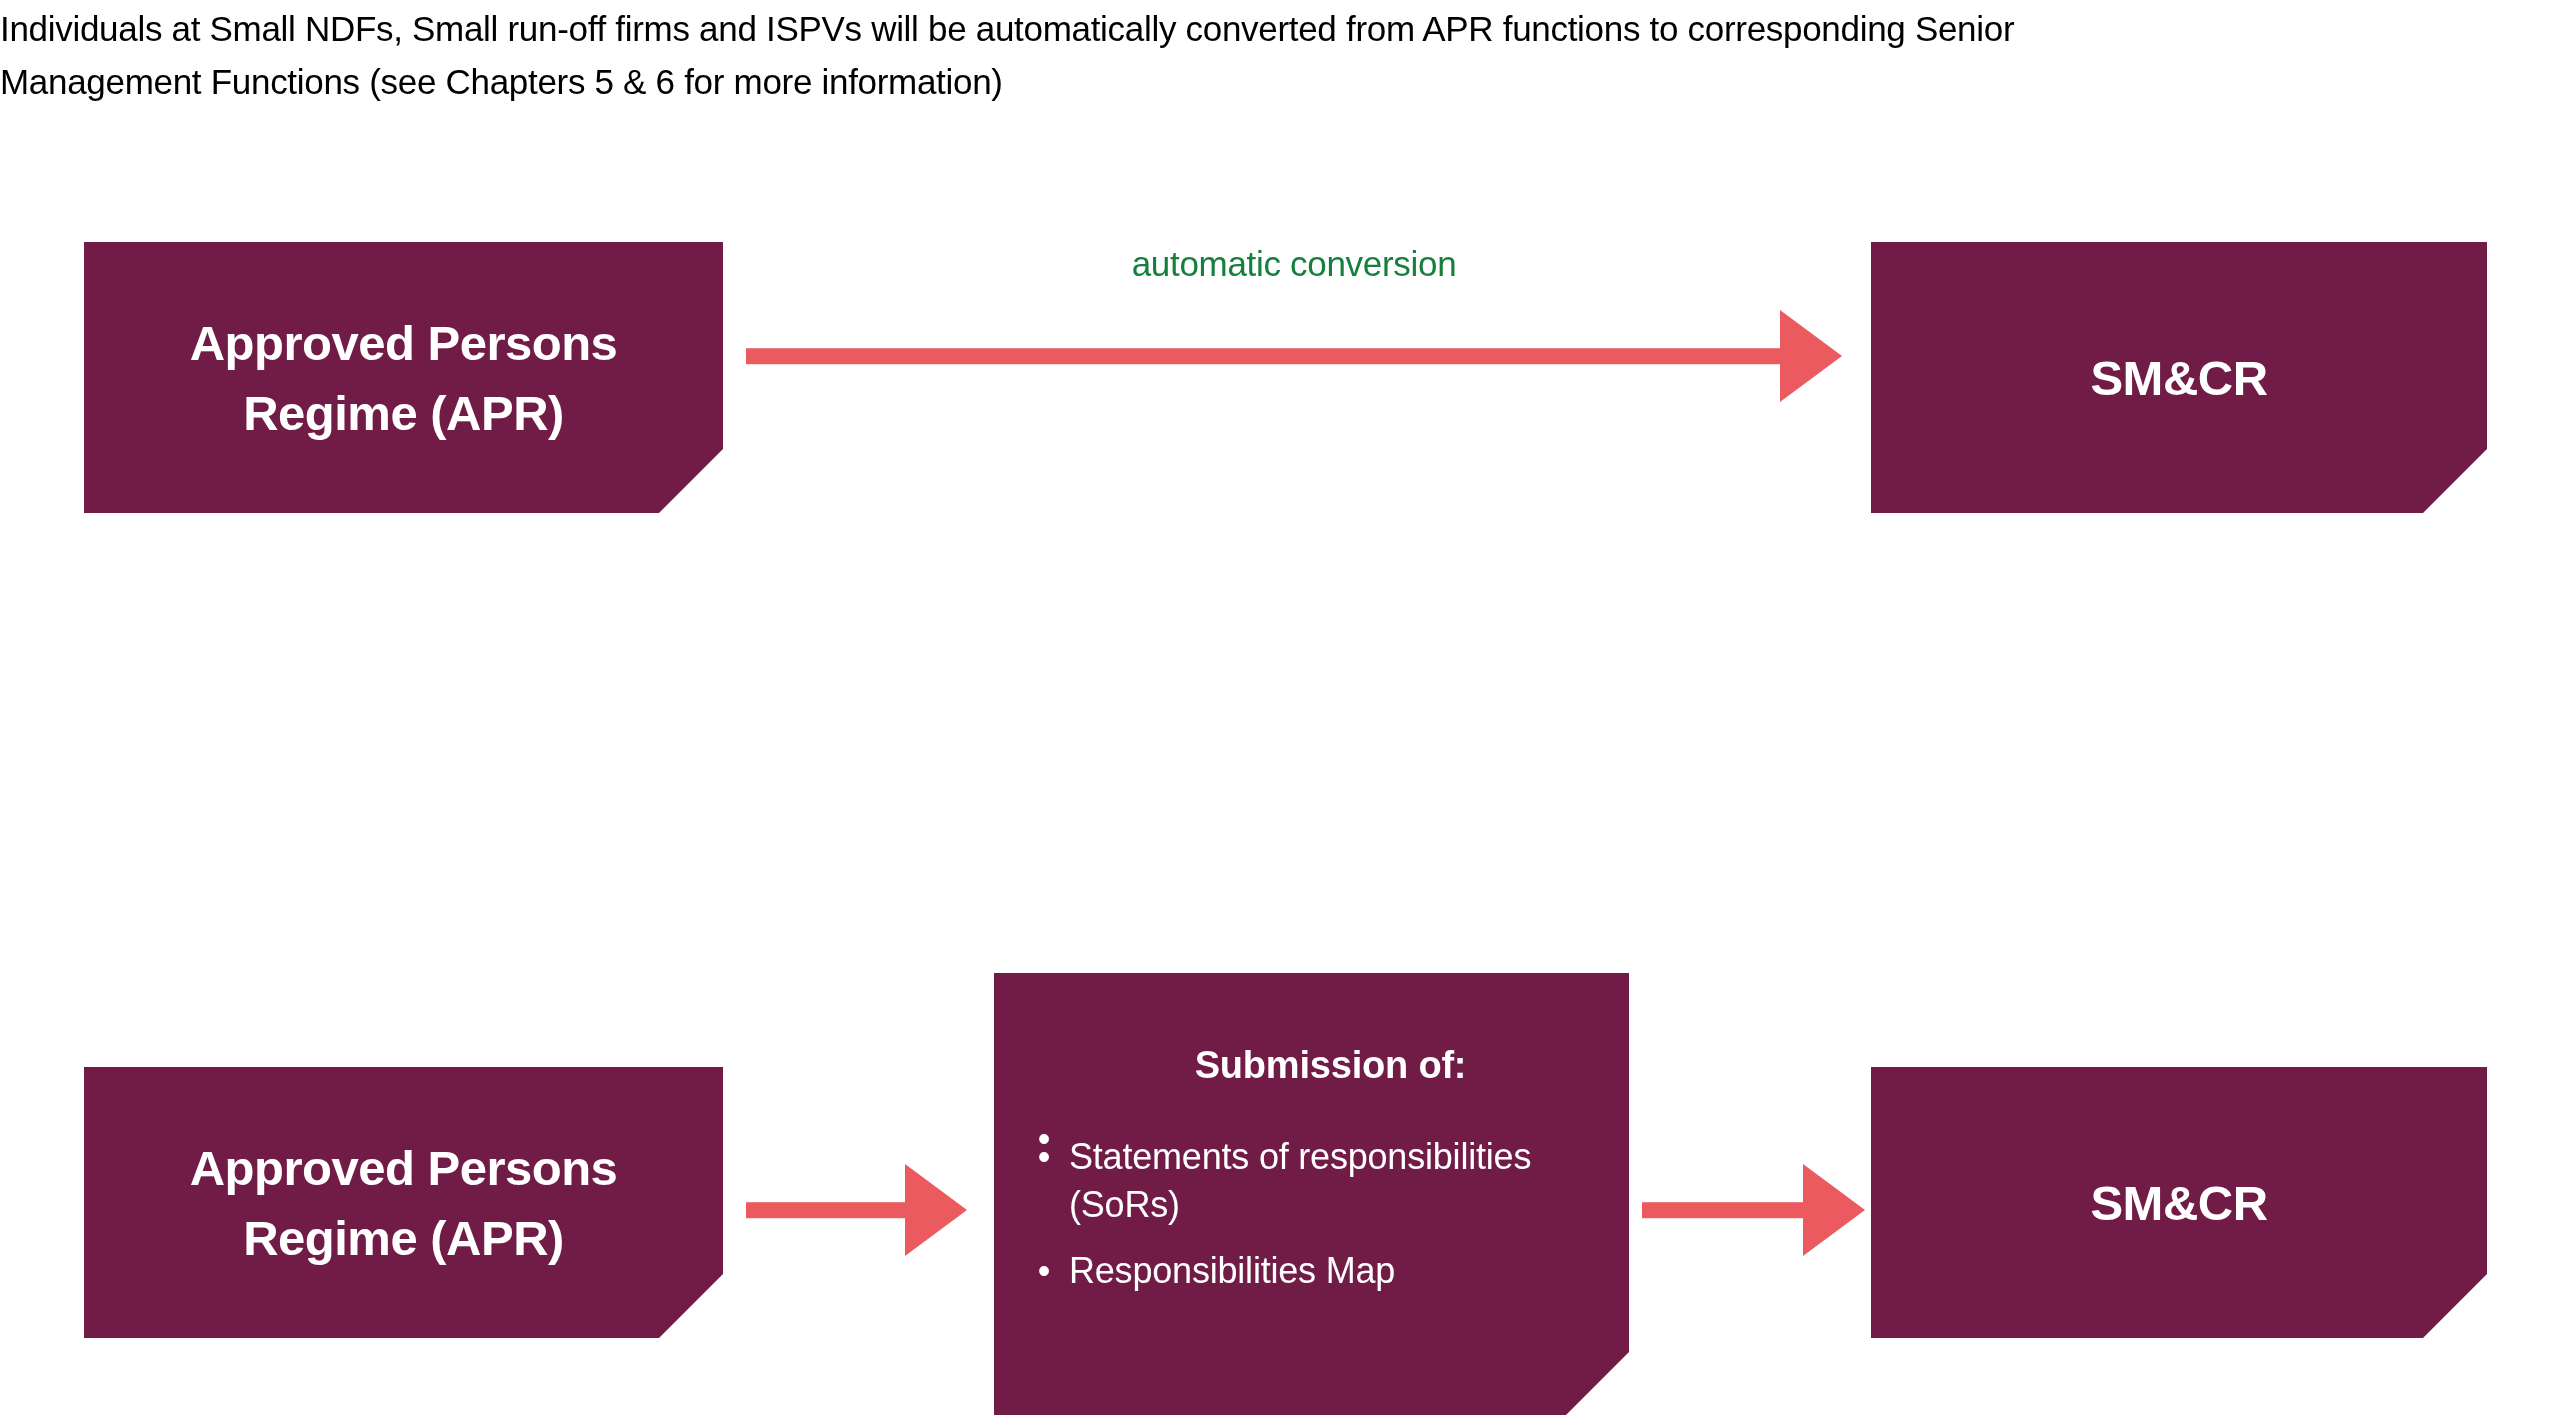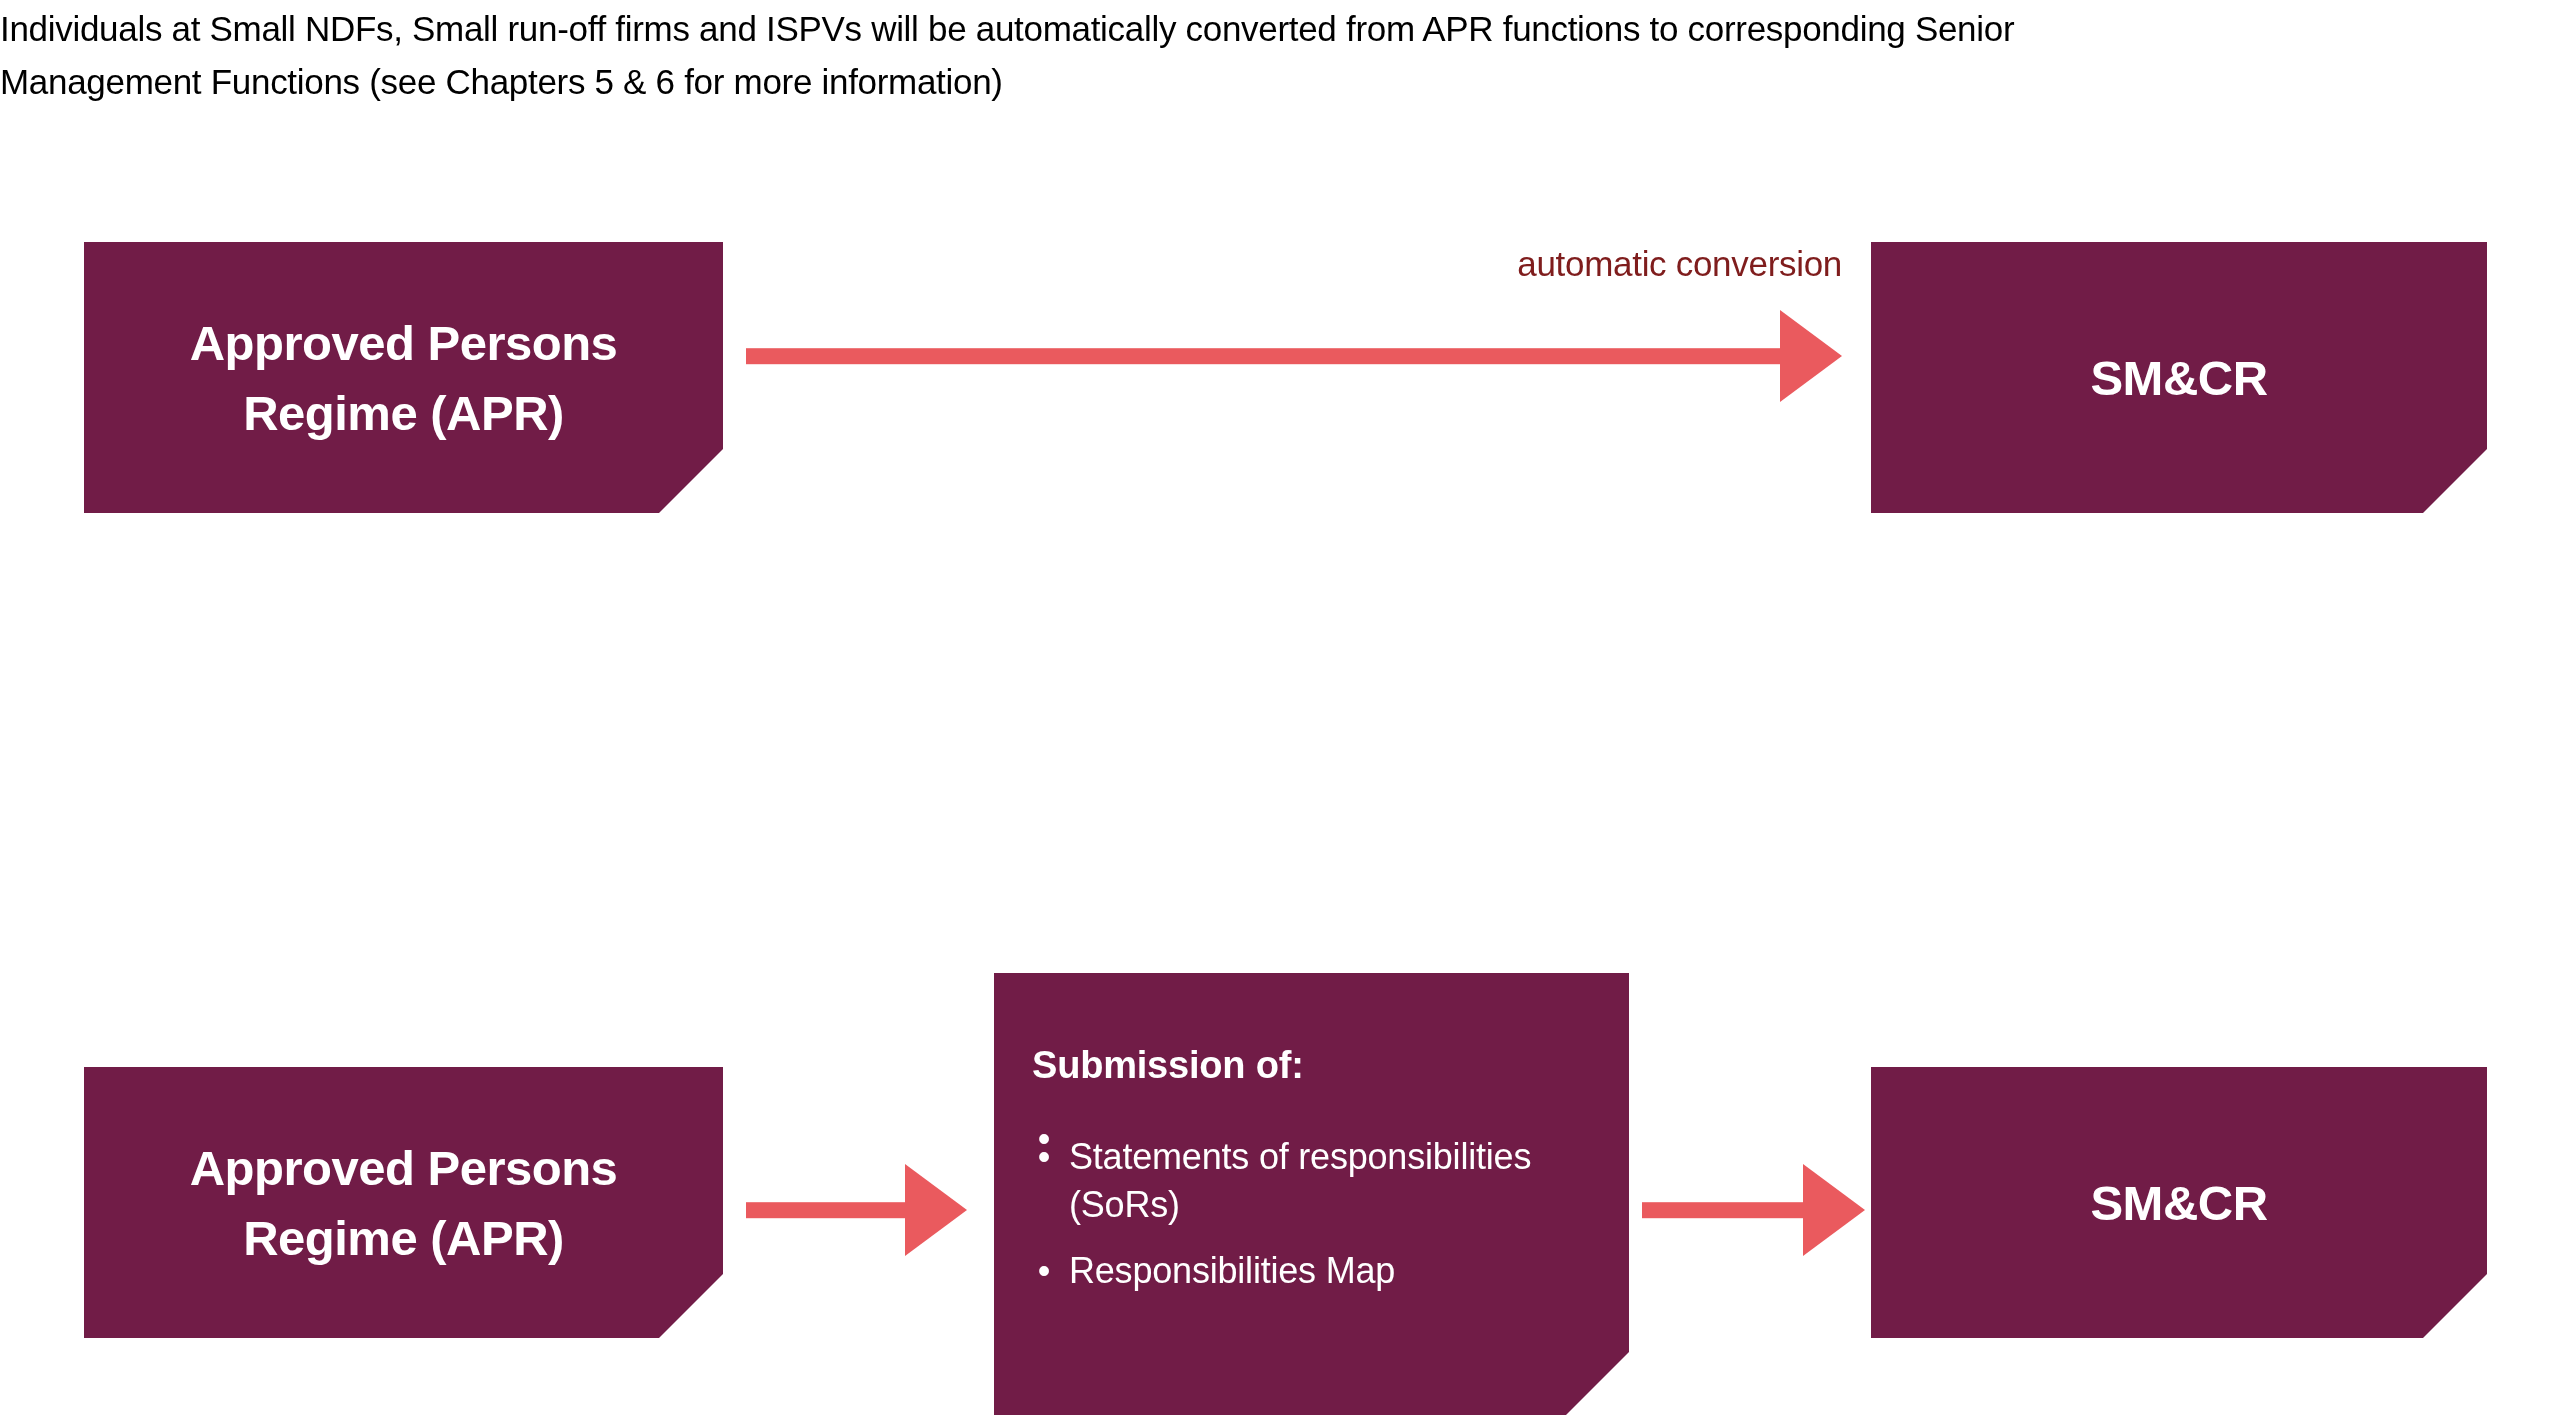--- a/index.html
+++ b/index.html
@@ -53,21 +53,21 @@
     line-height: 70px;
     letter-spacing: -0.5px;
   }
 
   
   #box-apr-top   { left: 84px;  top: 242px;  width: 639px;  height: 271px; }
   #box-smcr-top  { left: 1871px; top: 242px; width: 616px;  height: 271px; }
   #box-apr-bot   { left: 84px;  top: 1067px; width: 639px;  height: 271px; }
   #box-smcr-bot  { left: 1871px; top: 1067px; width: 616px; height: 271px; }
   #box-submission{ left: 994px; top: 973px; width: 635px; height: 443px;
-                   align-items: flex-start; justify-content: flex-start; }
+                   align-items: center; justify-content: flex-start; }
 
   
   .sub-head {
     color: #ffffff;
     font-size: 38px;
     font-weight: bold;
     line-height: 44px;
     margin: 70px 0 0 38px;
     letter-spacing: -0.2px;
   }
@@ -126,23 +126,23 @@
   #arrow-bot-2 { left: 1642px; top: 1164px; width: 224px; height: 92px; }
   #arrow-bot-2 .shaft { width: 163px; }
   #arrow-bot-2 .head  { left: 161px; }
 
   
   #arrow-label-top {
     position: absolute;
     left: 746px;
     top: 284px;
     width: 1096px;
-    text-align: right;
+    text-align: center;
     font-size: 35px;
-    color: #7f1d1d;
+    color: #15803d;
     letter-spacing: -0.3px;
     transform: translateY(-100%);
   }
 </style>
 </head>
 <body>
 
 <div id="canvas">
 
   <div id="para-1" class="para">Individuals at Small NDFs, Small run-off firms and ISPVs will be automatically converted from APR functions to corresponding Senior Management Functions (see Chapters 5 &amp; 6 for more information)</div>

